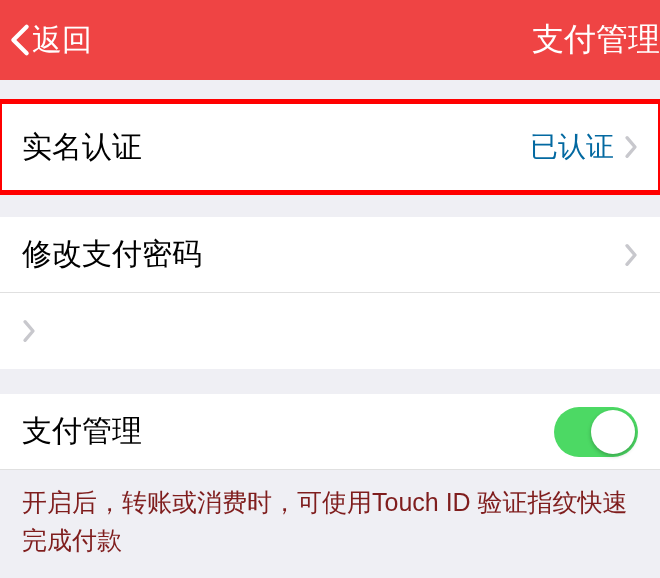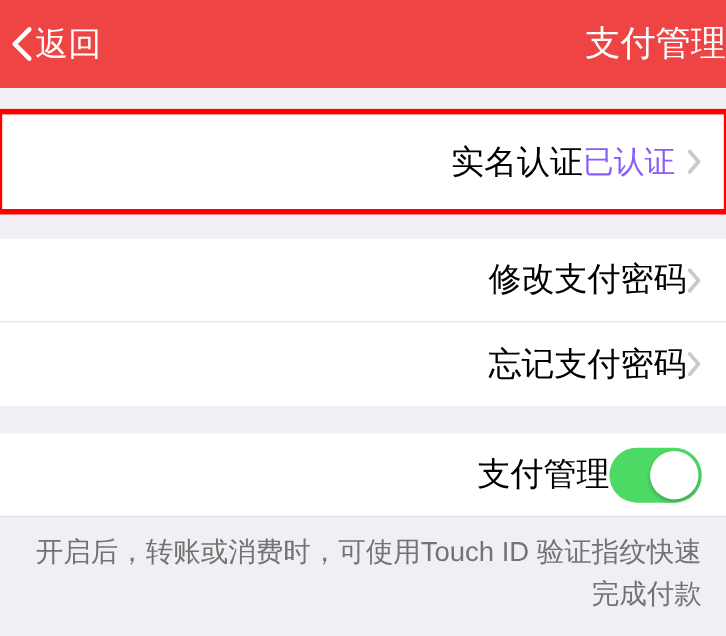--- a/index.html
+++ b/index.html
@@ -33,40 +33,39 @@
     display: inline-flex;
     align-items: center;
     margin-right: 2px;
   }
   .title {
     font-size: 32px;
     font-weight: 500;
   }
   .group {
     margin-top: 25px;
-    text-align: right;
   }
   .cell {
     background: #fff;
     display: flex;
     align-items: center;
     padding: 0 22px;
     height: 76px;
     border-bottom: 1px solid #e0e0e0;
     position: relative;
   }
   .cell:last-child { border-bottom: none; }
   .cell-label {
     flex: 1;
     font-size: 30px;
     color: #000;
   }
   .cell-value {
     font-size: 28px;
-    color: #8b5cf6;
+    color: #0369a1;
     margin-right: 10px;
   }
   .chevron {
     color: #c8c8cd;
     display: inline-flex;
     align-items: center;
   }
   .highlight {
     outline: 5px solid #ff0000;
     outline-offset: -2px;
@@ -86,21 +85,21 @@
     top: 3px;
     width: 44px;
     height: 44px;
     background: #fff;
     border-radius: 50%;
     box-shadow: 0 2px 4px rgba(0,0,0,0.25);
   }
   .footer {
     padding: 14px 22px;
     font-size: 25px;
-    color: #737373;
+    color: #7f1d1d;
     line-height: 1.5;
   }
 </style>
 </head>
 <body>
 
 <div class="header">
   <div class="back">
     <span class="back-chevron">
       <svg width="20" height="34" viewBox="0 0 12 20">
@@ -127,21 +126,20 @@
 <div class="group">
   <div class="cell">
     <span class="cell-label">修改支付密码</span>
     <span class="chevron">
       <svg width="14" height="24" viewBox="0 0 10 18">
           <path d="M2 2 L8 9 L2 16" stroke="#c8c8cd" stroke-width="2.5" fill="none" stroke-linecap="round" stroke-linejoin="round"></path>
         </svg>
     </span>
   </div>
   <div class="cell">
-    <span class="cell-label">忘记支付密码</span>
     <span class="chevron">
       <svg width="14" height="24" viewBox="0 0 10 18">
           <path d="M2 2 L8 9 L2 16" stroke="#c8c8cd" stroke-width="2.5" fill="none" stroke-linecap="round" stroke-linejoin="round"></path>
         </svg>
     </span>
   </div>
 </div>
 
 <div class="group">
   <div class="cell">

